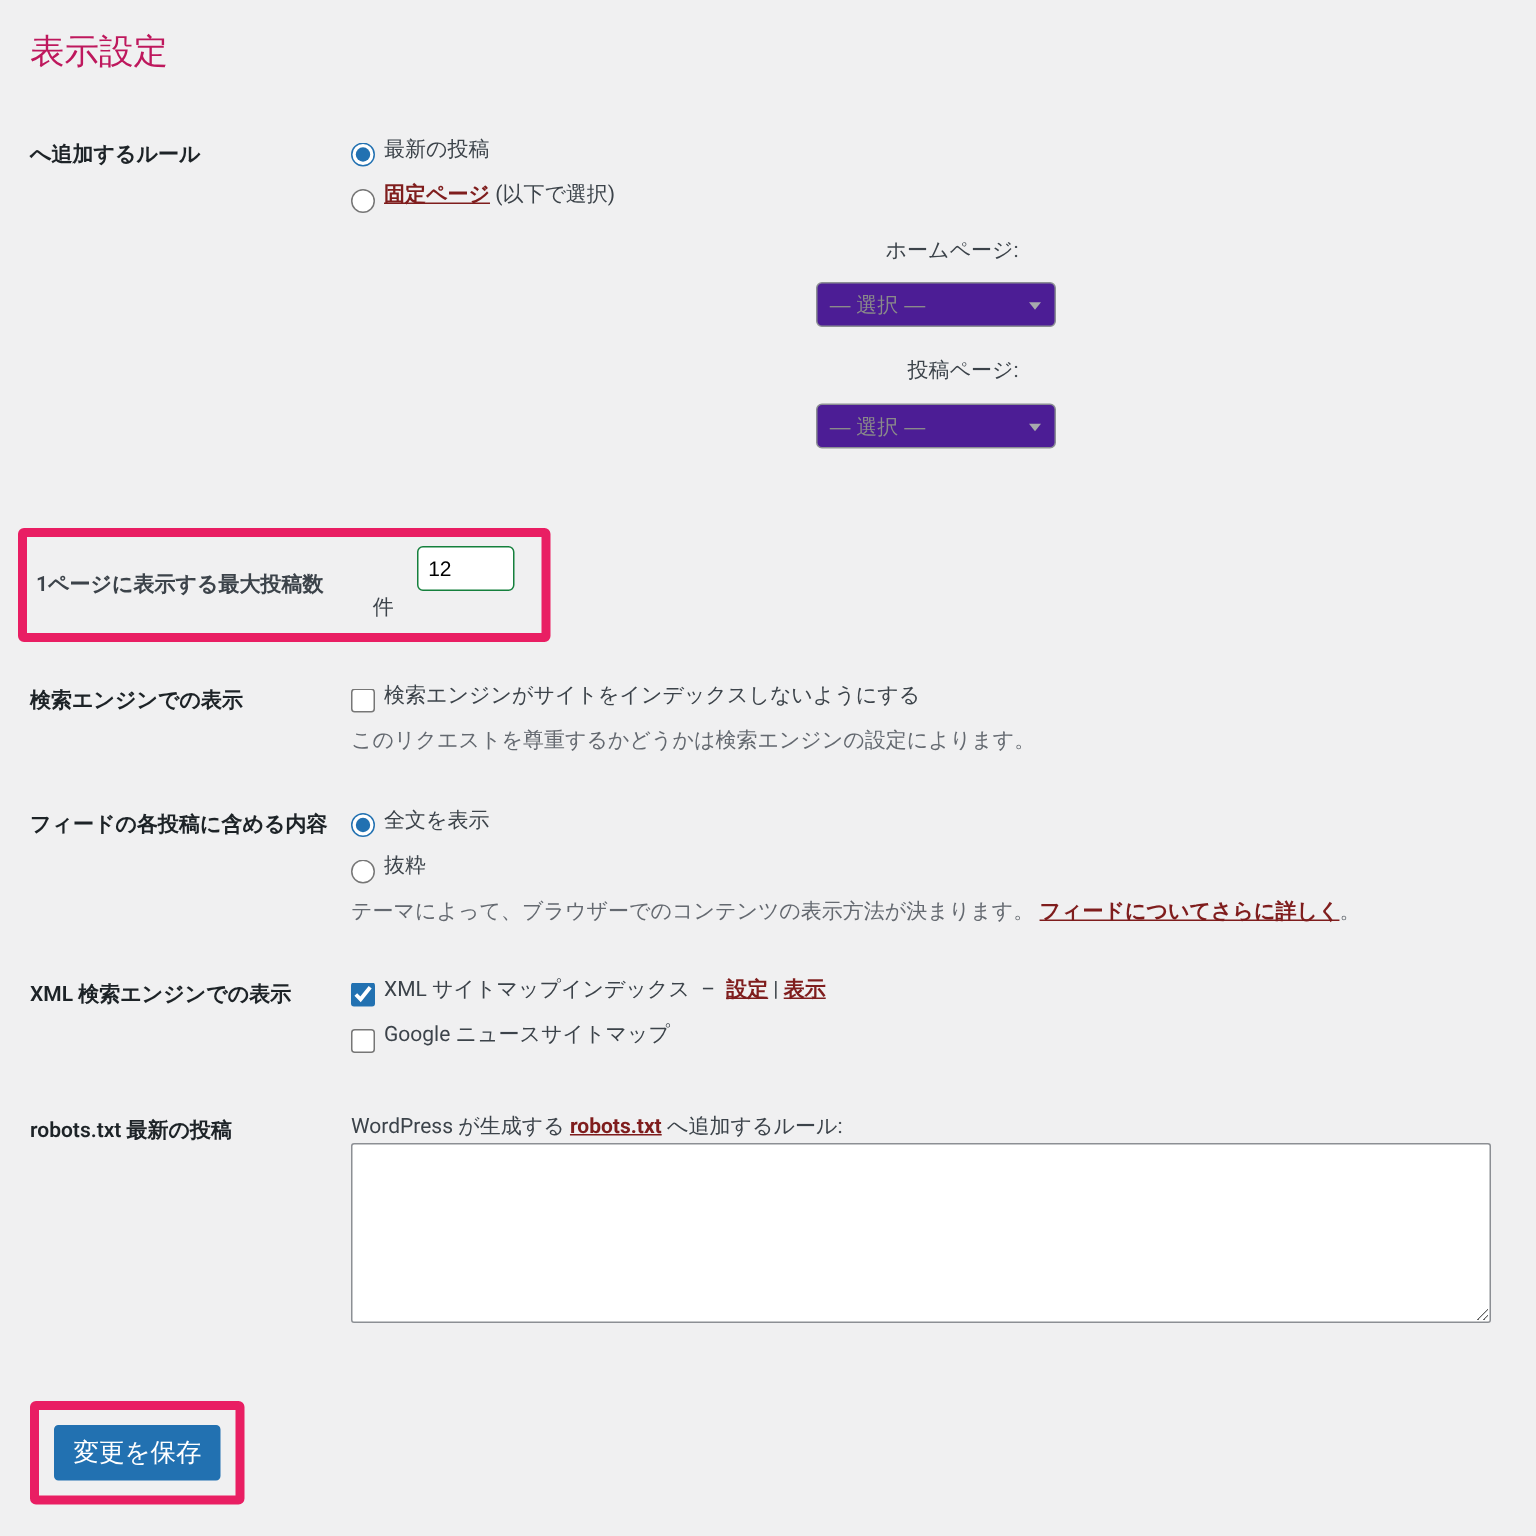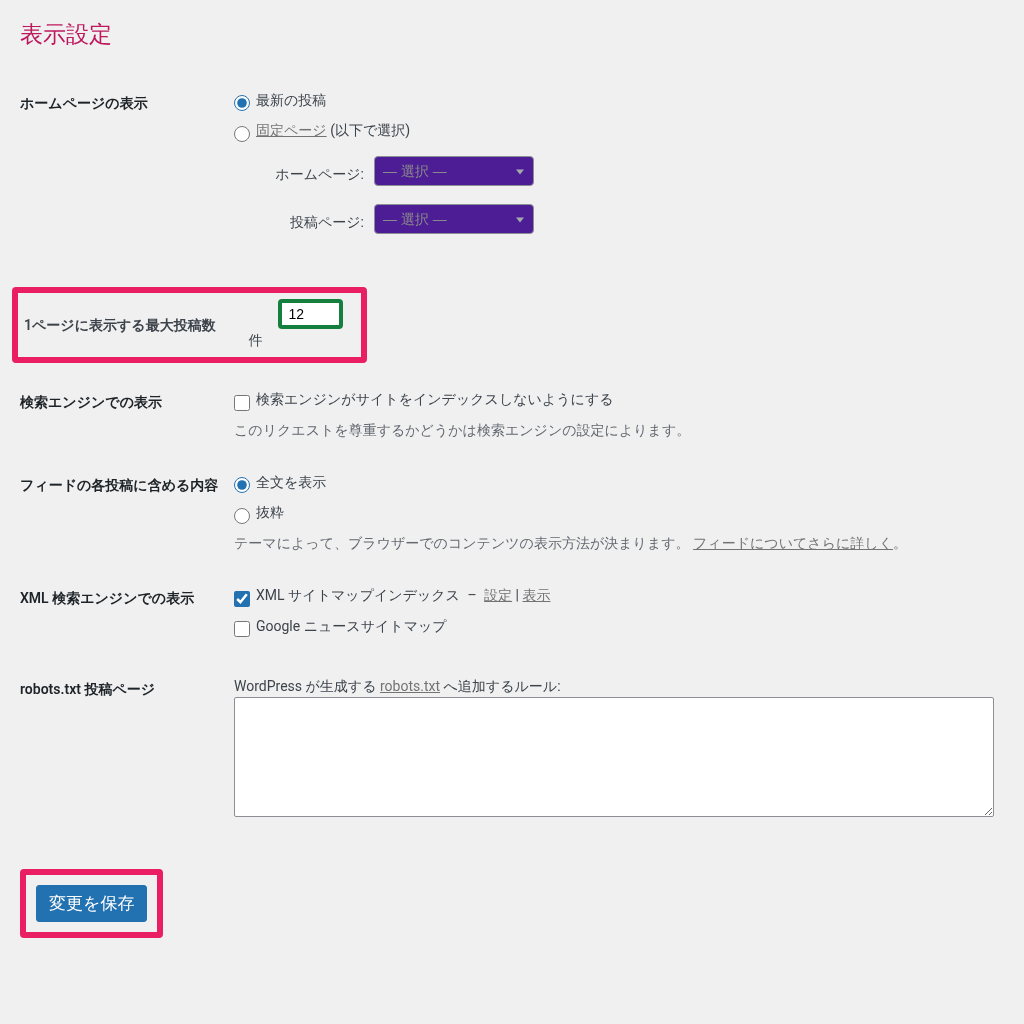--- a/index.html
+++ b/index.html
@@ -44,23 +44,24 @@
   align-items: flex-end;
   gap: 6px;
   margin-bottom: 8px;
 }
 .sub-rows {
   margin-top: 14px;
   margin-left: 20px;
 }
 .sub-row {
   display: flex;
-  align-items: flex-end;
+  align-items: center;
   gap: 10px;
   margin-bottom: 18px;
+  flex-direction: column;
 }
 .sub-label {
   width: 110px;
   text-align: right;
   font-size: 14px;
   color: #3c434a;
 }
 input[type=radio], input[type=checkbox] {
   width: 16px;
   height: 16px;
@@ -91,34 +92,35 @@
   top: 50%;
   transform: translateY(-30%);
   border-left: 4px solid transparent;
   border-right: 4px solid transparent;
   border-top: 5px solid #a7aaad;
   pointer-events: none;
 }
 input.small-num {
   width: 65px;
   height: 30px;
-  border: 4px solid #15803d;
+  border: 1px solid #15803d;
   border-radius: 4px;
   padding: 0 6px;
   font-size: 14px;
   background: #fff;
   margin-left: 36px;
 }
 .unit {
   margin-left: 6px;
   font-size: 14px;
 }
 a {
-  color: #737373;
+  color: #7f1d1d;
   text-decoration: underline;
+  font-weight: bold;
 }
 .desc {
   color: #646970;
   font-size: 14px;
   margin-top: 6px;
 }
 textarea.robots {
   width: 760px;
   max-width: 100%;
   height: 120px;
@@ -160,21 +162,21 @@
 <body>
 
 
 
 <h1 class="page-title">表示設定</h1>
 
 <table class="form-table">
 
 <tbody>
       <tr>
-  <th>ホームページの表示</th>
+  <th>へ追加するルール</th>
   <td>
     <div class="radio-row">
       <input type="radio" name="show_on_front" checked="" style="">
       <label>最新の投稿</label>
     </div>
     <div class="radio-row">
       <input type="radio" name="show_on_front" style="">
       <label>
         <a href="#">固定ページ</a><span> (以下で選択)</span>
       </label>
@@ -253,21 +255,21 @@
       </label>
     </div>
     <div class="check-row">
       <input type="checkbox" style="">
       <label>Google ニュースサイトマップ</label>
     </div>
   </td>
 </tr>
 
 <tr>
-  <th>robots.txt 投稿ページ</th>
+  <th>robots.txt 最新の投稿</th>
   <td>
     <p>
       <span>WordPress が生成する </span><a href="#">robots.txt</a><span> へ追加するルール:</span>
     </p>
     <textarea class="robots" style=""></textarea>
   </td>
 </tr>
 
 </tbody>
   </table>

